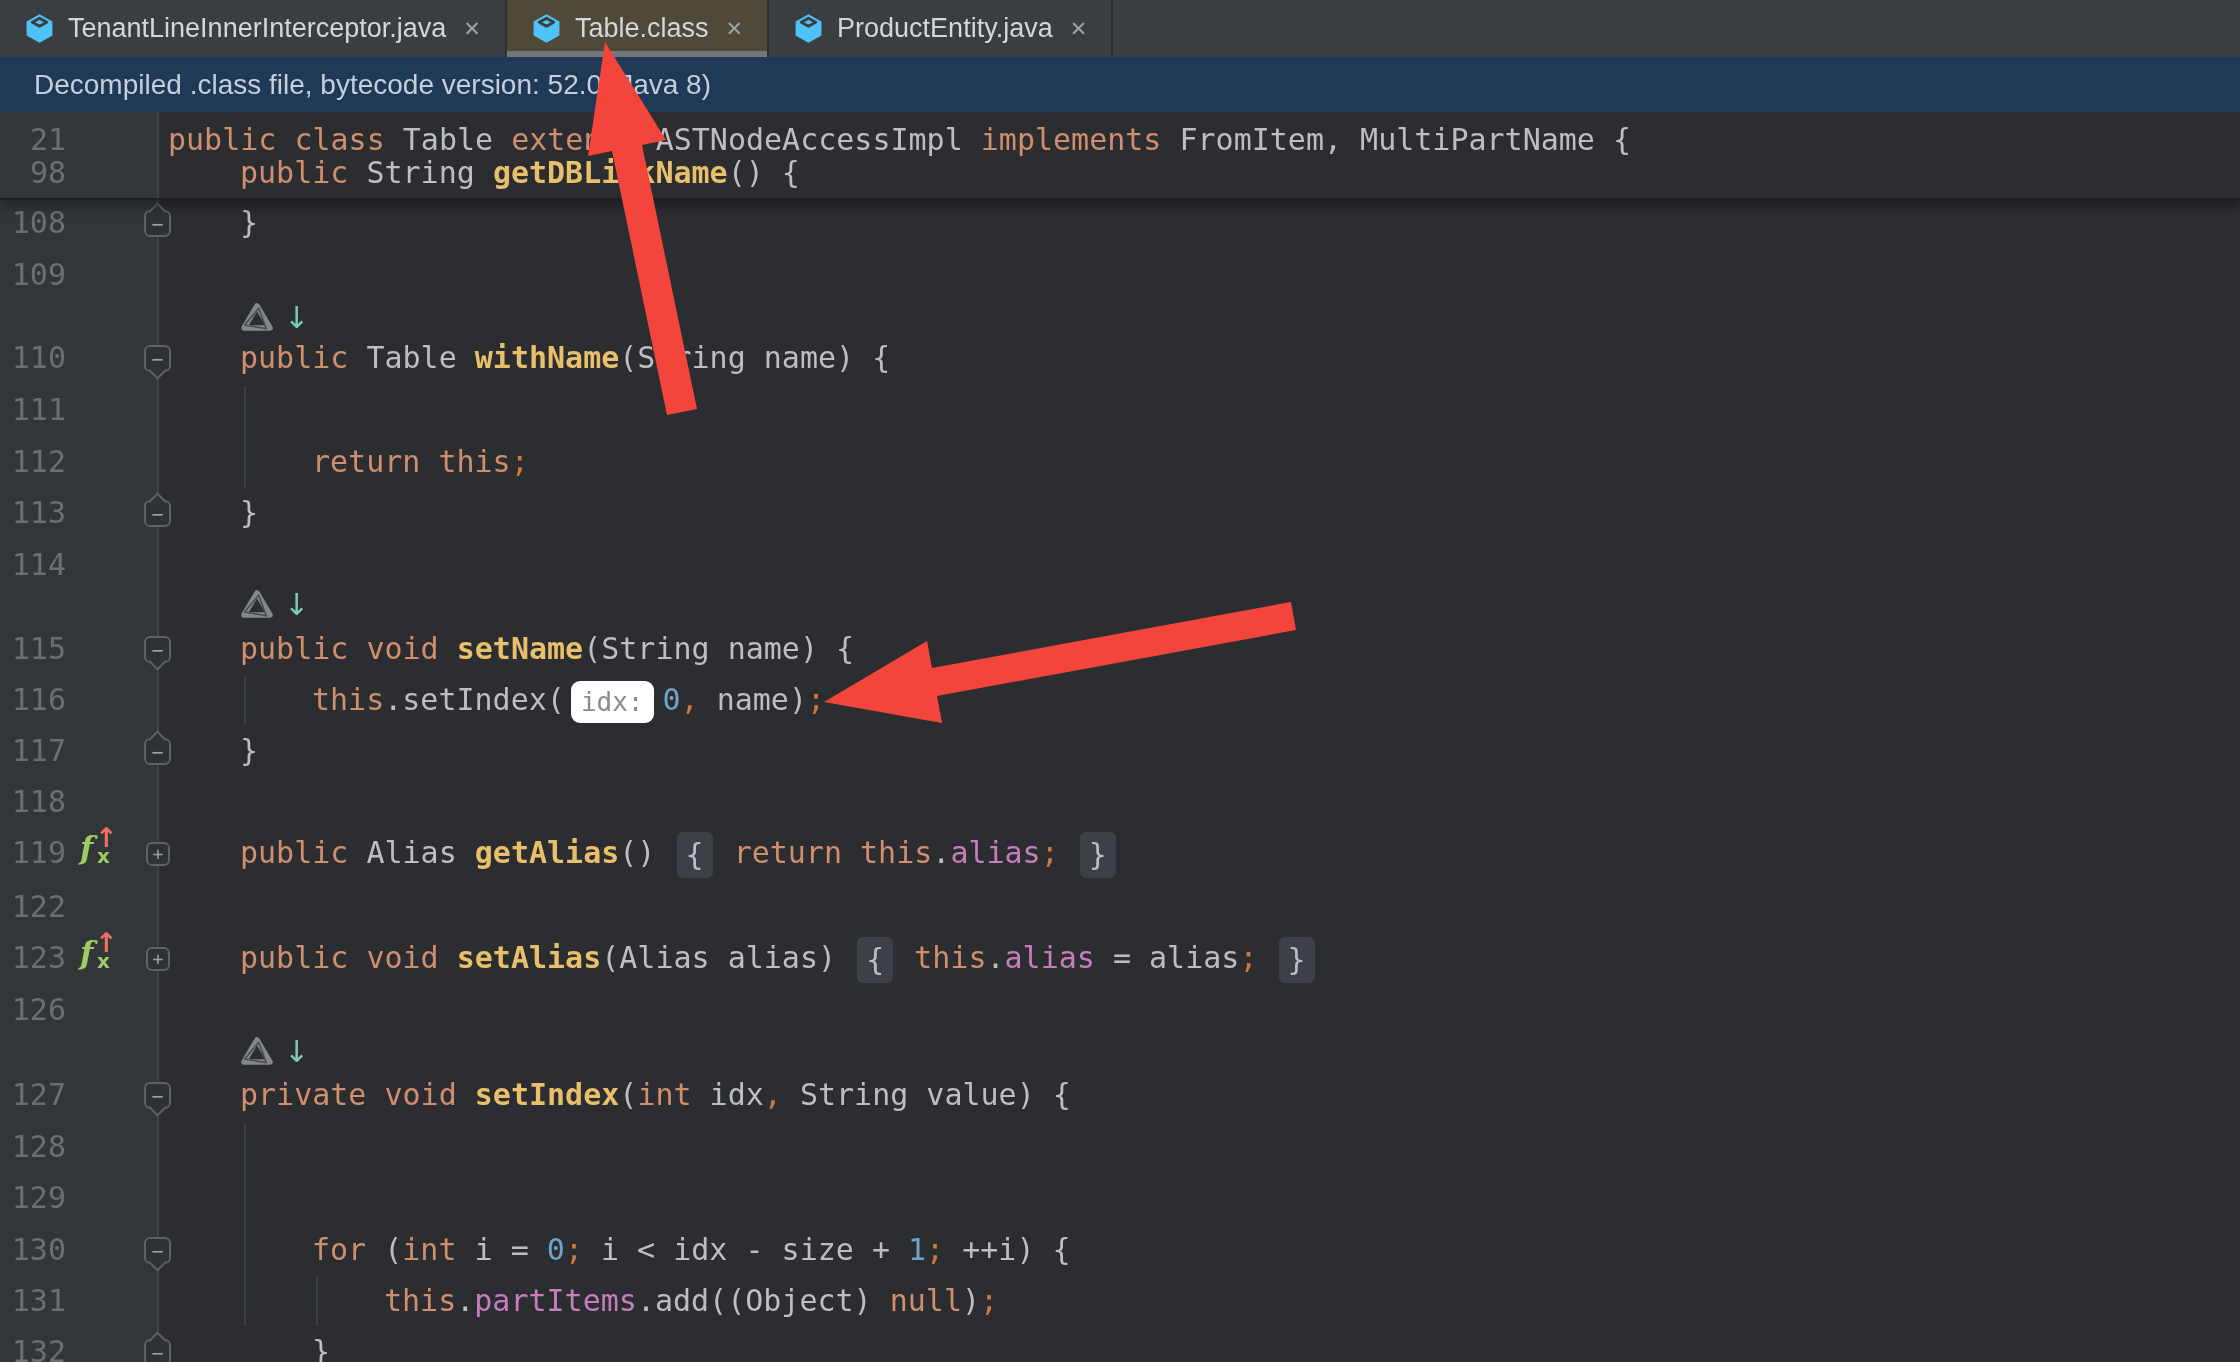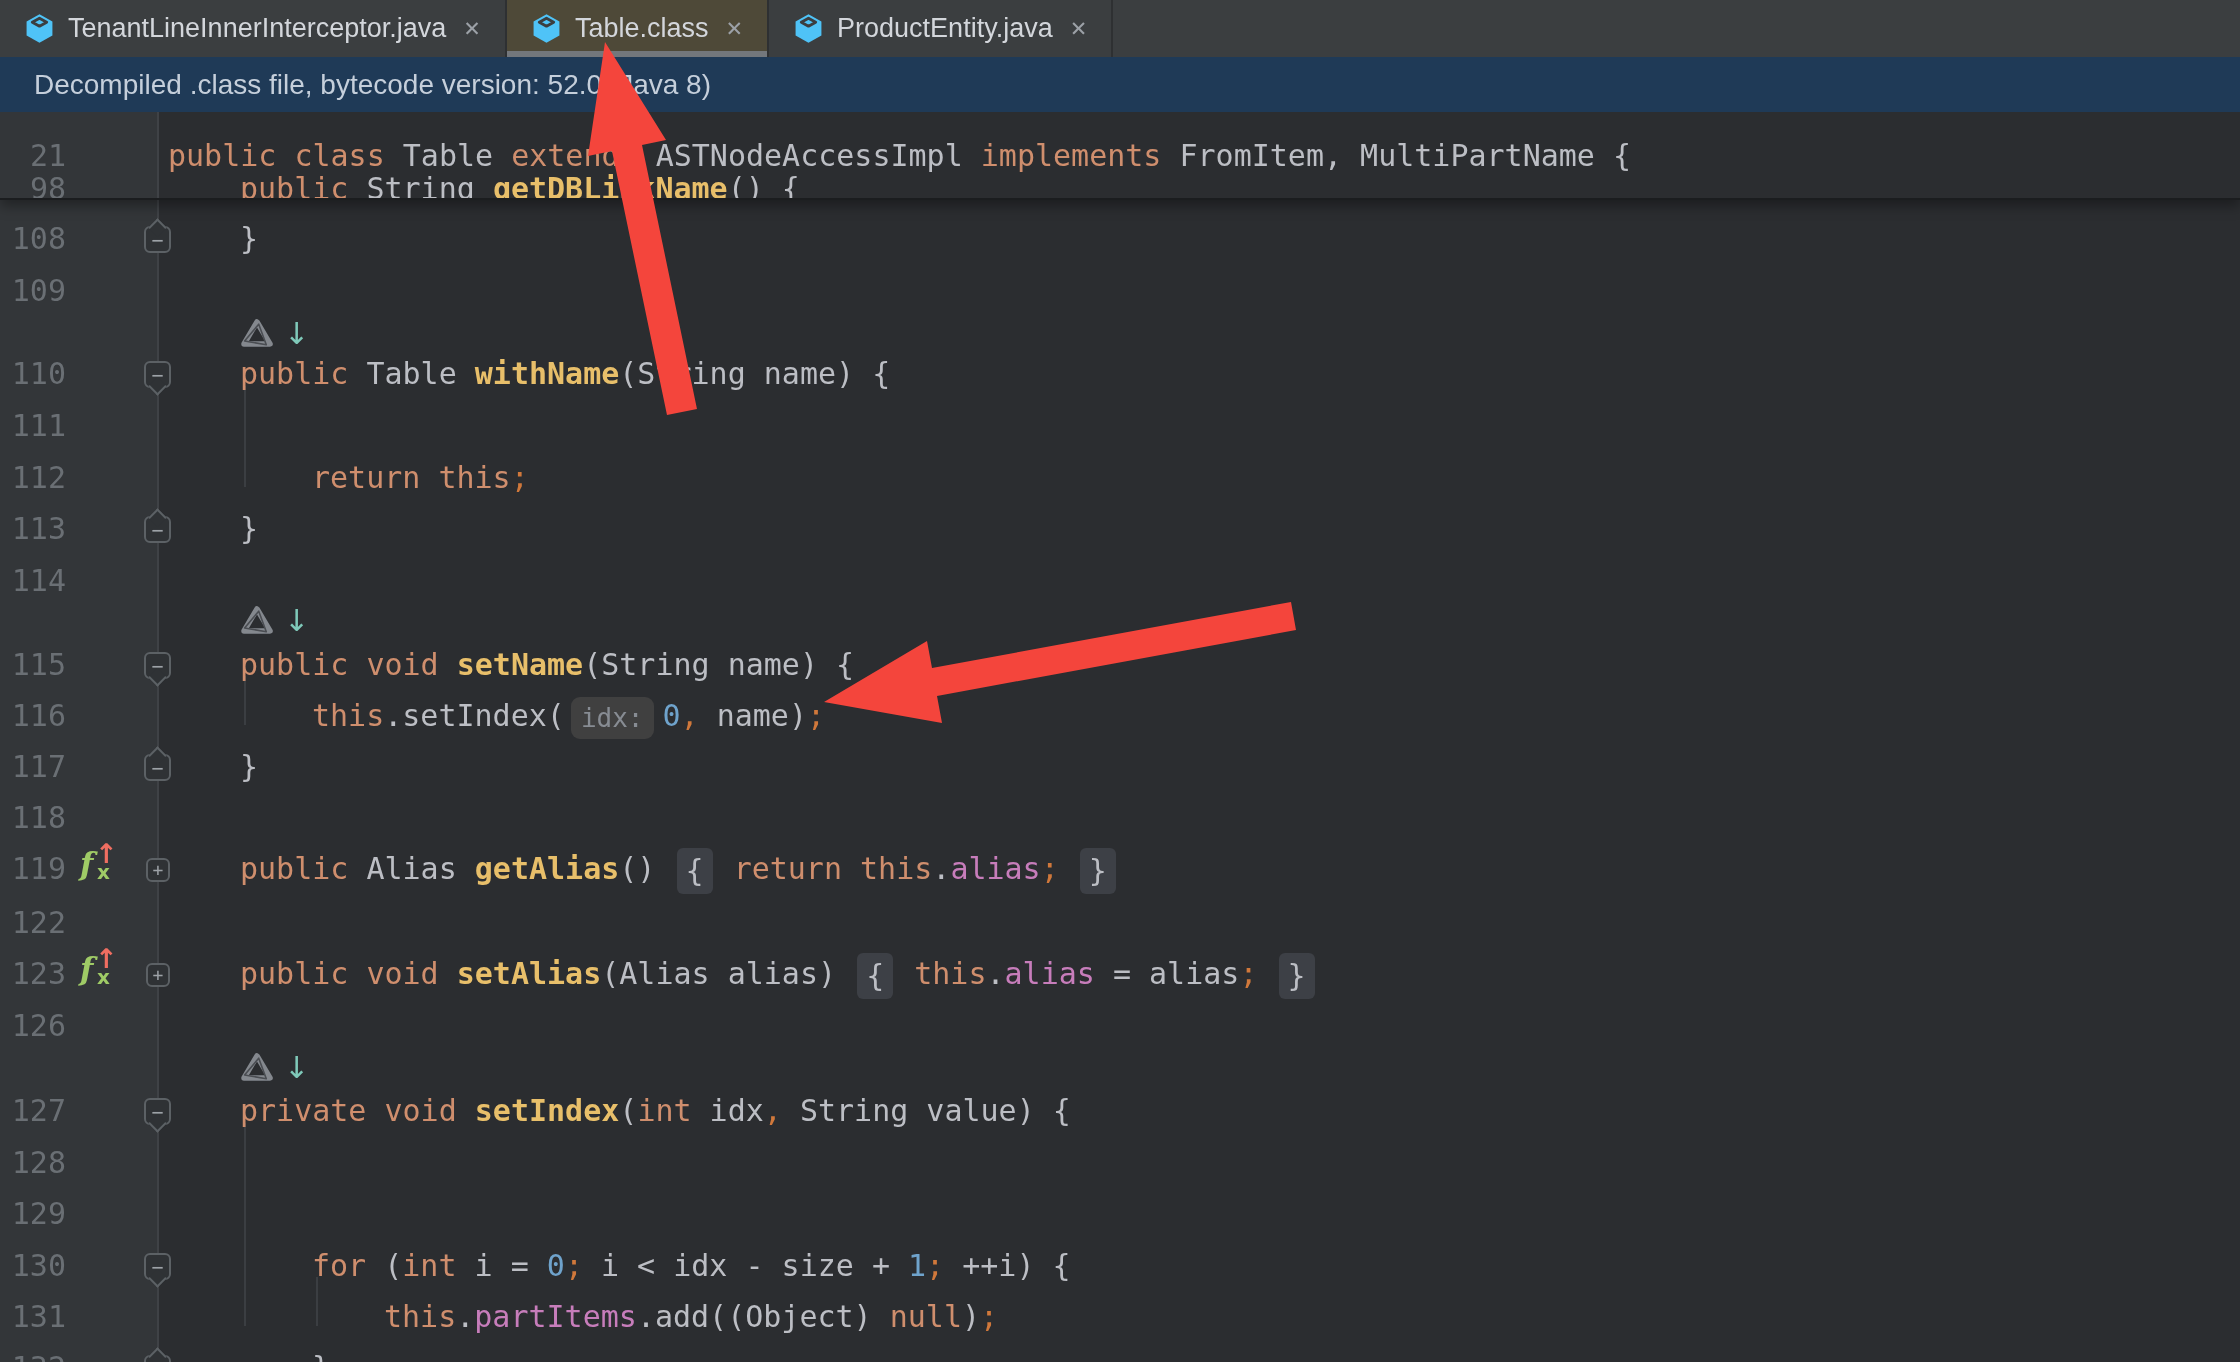--- a/index.html
+++ b/index.html
@@ -18,30 +18,30 @@
   .banner{position:absolute;left:0;top:57px;width:2240px;height:55px;background:#1F3A57;z-index:25;display:flex;align-items:center;}
   .banner span{font-size:28px;color:#C5CFDB;margin-left:34px;white-space:nowrap;}
 
   
   .editor{position:absolute;left:0;top:112px;width:2240px;height:1250px;background:#2B2D30;overflow:hidden;z-index:1;}
   .gutterstrip{position:absolute;left:0;top:0;width:157px;height:100%;background:#333639;}
   .gutterline{position:absolute;left:157px;top:0;width:2px;height:100%;background:#3F4246;}
   .iguide{position:absolute;width:2px;background:#3B3E42;}
 
   
-  .row{position:absolute;left:0;width:2240px;height:52px;line-height:52px;font-family:"DejaVu Sans Mono",monospace;font-size:30px;white-space:pre;margin-top:16px;}
+  .row{position:absolute;left:0;width:2240px;height:52px;line-height:52px;font-family:"DejaVu Sans Mono",monospace;font-size:30px;white-space:pre;}
   .lnum{position:absolute;left:0;top:0;width:66px;text-align:right;color:#6A6F74;}
   .code{position:absolute;top:0;}
   .tk{color:#CF8E6D;}
   .td{color:#BCBEC4;}
   .tm{color:#E8BF6A;font-weight:bold;}
   .tf{color:#C77DBB;}
   .tn{color:#6FA3CC;}
   .tp{color:#D0783B;}
-  .chip{display:inline-block;background:#404040;color:#878C93;font-size:26px;line-height:42px;height:42px;border-radius:9px;padding:0 10px;margin:0 9px 0 6px;vertical-align:middle;}
+  .chip{display:inline-block;background:#ffffff;color:#878C93;font-size:26px;line-height:42px;height:42px;border-radius:9px;padding:0 10px;margin:0 9px 0 6px;vertical-align:middle;}
   .bchip{display:inline-block;background:#3D4046;color:#BCBEC4;border-radius:6px;padding:0 9px;margin:0 3px;line-height:46px;height:46px;vertical-align:middle;}
 
   
   .fm{position:absolute;left:144px;top:13px;width:27px;height:27px;background:#2F3235;border:2px solid #5C6165;border-radius:6px;box-sizing:border-box;color:#9DA2A7;display:flex;align-items:center;justify-content:center;font-family:"DejaVu Sans Mono",monospace;font-size:20px;line-height:20px;}
   .fm.start::after{content:"";position:absolute;left:5px;bottom:-7px;width:11px;height:11px;background:#2F3235;border-right:2px solid #5C6165;border-bottom:2px solid #5C6165;transform:rotate(45deg);}
   .fm.end::after{content:"";position:absolute;left:5px;top:-7px;width:11px;height:11px;background:#2F3235;border-left:2px solid #5C6165;border-top:2px solid #5C6165;transform:rotate(45deg);}
   .fm.plus{width:24px;height:24px;top:15px;left:146px;font-size:18px;}
 
   
   .fx{position:absolute;left:80px;top:4px;width:44px;height:44px;}

